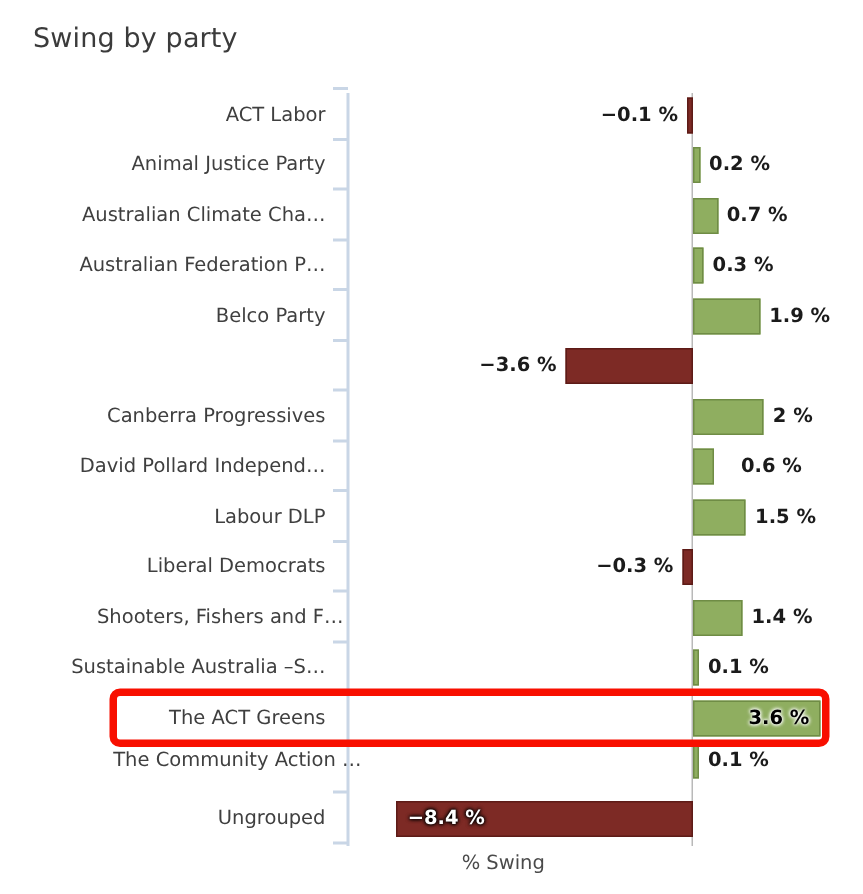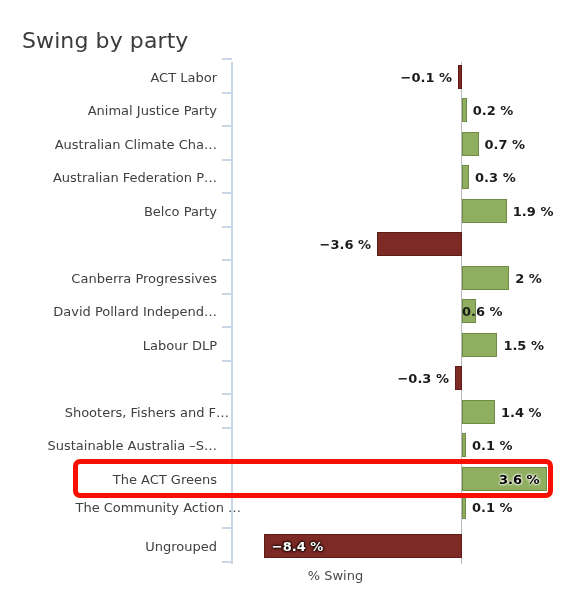--- a/index.html
+++ b/index.html
@@ -13,22 +13,22 @@
     font-family: "DejaVu Sans", sans-serif;
     position: relative;
     overflow: hidden;
     color: #3c3c3c;
   }
 
   
   #chart-title {
     position: absolute;
     left: 22px;
-    top: 13px;
-    font-size: 22px;
+    top: 3px;
+    font-size: 18px;
     font-weight: normal;
     color: #3b3b3b;
     letter-spacing: 0.1px;
     white-space: nowrap;
   }
 
   
   #plot-area {
     position: absolute;
     left: 0;
@@ -189,28 +189,29 @@
         <div class="val-label outside-left" style="right: 203.96px;">−3.6 %</div>
       </div>
       <div class="row" style="top: 203px;">
         <div class="cat-label">Canberra Progressives</div>
         <div class="bar pos" style="width: 47.2px;"></div>
         <div class="val-label outside-right" style="left: 515.2px;">2 %</div>
       </div>
       <div class="row" style="top: 236.5px;">
         <div class="cat-label">David Pollard Independ…</div>
         <div class="bar pos" style="width: 14.16px;"></div>
-        <div class="val-label outside-right" style="left: 462px;">0.6 %</div>
+        <div class="val-label outside-right" style="left: 494px;">0.6 %</div>
       </div>
       <div class="row" style="top: 270px;">
         <div class="cat-label">Labour DLP</div>
         <div class="bar pos" style="width: 35.4px;"></div>
         <div class="val-label outside-right" style="left: 503.4px;">1.5 %</div>
       </div>
       <div class="row" style="top: 303.5px;">
+        <div class="cat-label">Liberal Democrats</div>
         <div class="bar neg" style="width: 7.08px; left: 454.92px;"></div>
         <div class="val-label outside-left" style="right: 126.08px;">−0.3 %</div>
       </div>
       <div class="row" style="top: 337px; padding-left: 12px;">
         <div class="cat-label">Shooters, Fishers and F…</div>
         <div class="bar pos" style="width: 33.04px;"></div>
         <div class="val-label outside-right" style="left: 501.04px;">1.4 %</div>
       </div>
       <div class="row" style="top: 370.5px;">
         <div class="cat-label">Sustainable Australia –S…</div>

